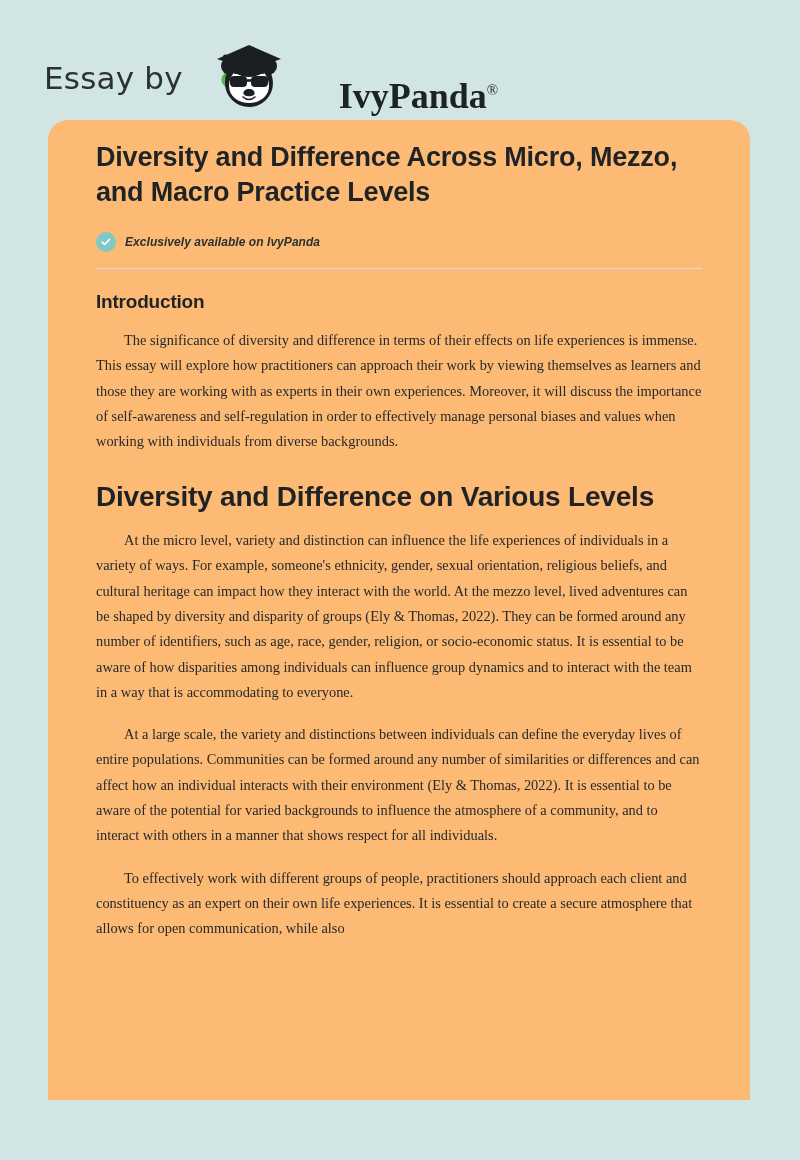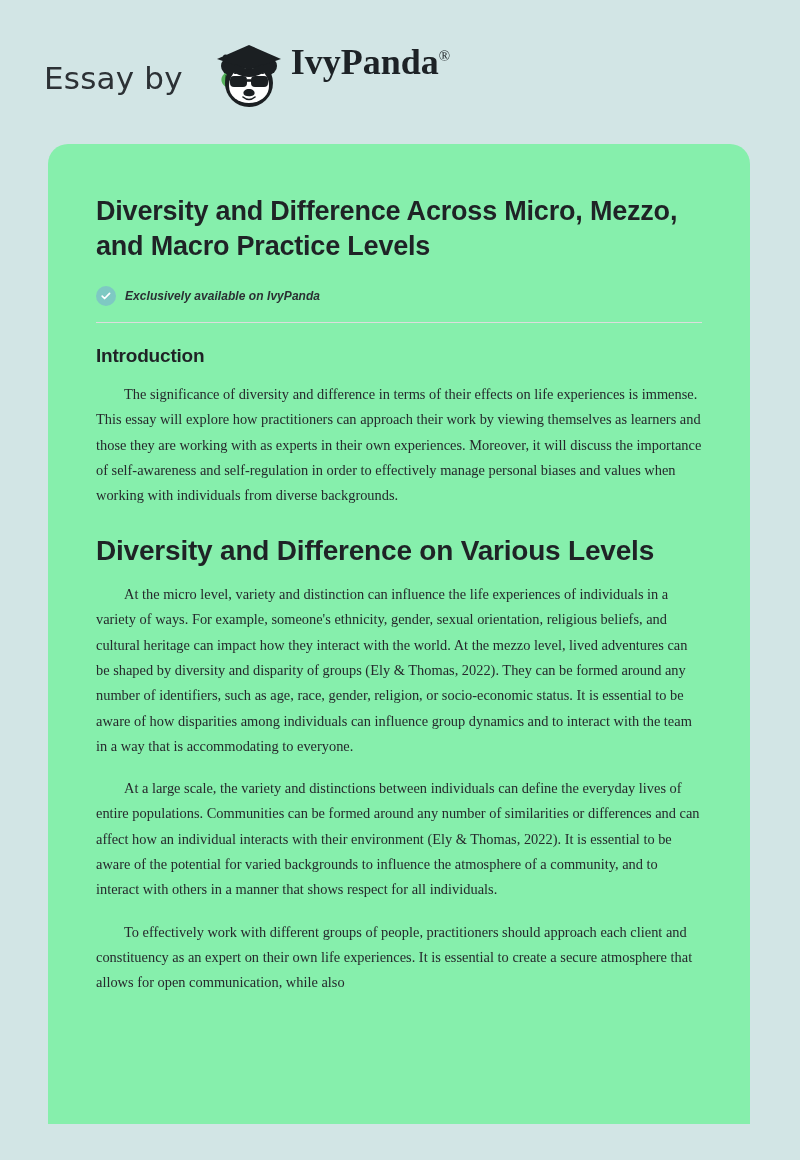--- a/index.html
+++ b/index.html
@@ -25,22 +25,23 @@
   .brand-essay-by {
     font-family: "DejaVu Sans", sans-serif;
     font-size: 31px;
     font-weight: 400;
     color: #2c3135;
     letter-spacing: 0.2px;
     line-height: 1;
   }
   .brand-logo-wrap {
     display: flex;
-    align-items: flex-start;
+    align-items: flex-end;
     margin-left: 14px;
+    gap: 48px;
   }
   .panda-mark {
     width: 92px;
     height: 70px;
     display: block;
   }
   .brand-wordmark {
     font-family: "Liberation Serif", serif;
     font-size: 36px;
     font-weight: 700;
@@ -53,27 +54,27 @@
   .brand-wordmark .reg {
     font-size: 15px;
     vertical-align: super;
     font-weight: 400;
   }
 
   
   .paper-card {
     position: absolute;
     left: 48px;
-    top: 144px;
+    top: 120px;
     width: 702px;
     height: 980px;
-    background: #86efac;
+    background: #fdba74;
     border-radius: 20px 20px 0 0;
     box-sizing: border-box;
-    padding: 50px 48px 0 48px;
+    padding: 20px 48px 0 48px;
     overflow: hidden;
   }
 
   .doc-title {
     font-family: "Liberation Sans", sans-serif;
     font-size: 27px;
     font-weight: 700;
     line-height: 1.30;
     color: #1f2326;
     margin: 0 0 22px 0;

